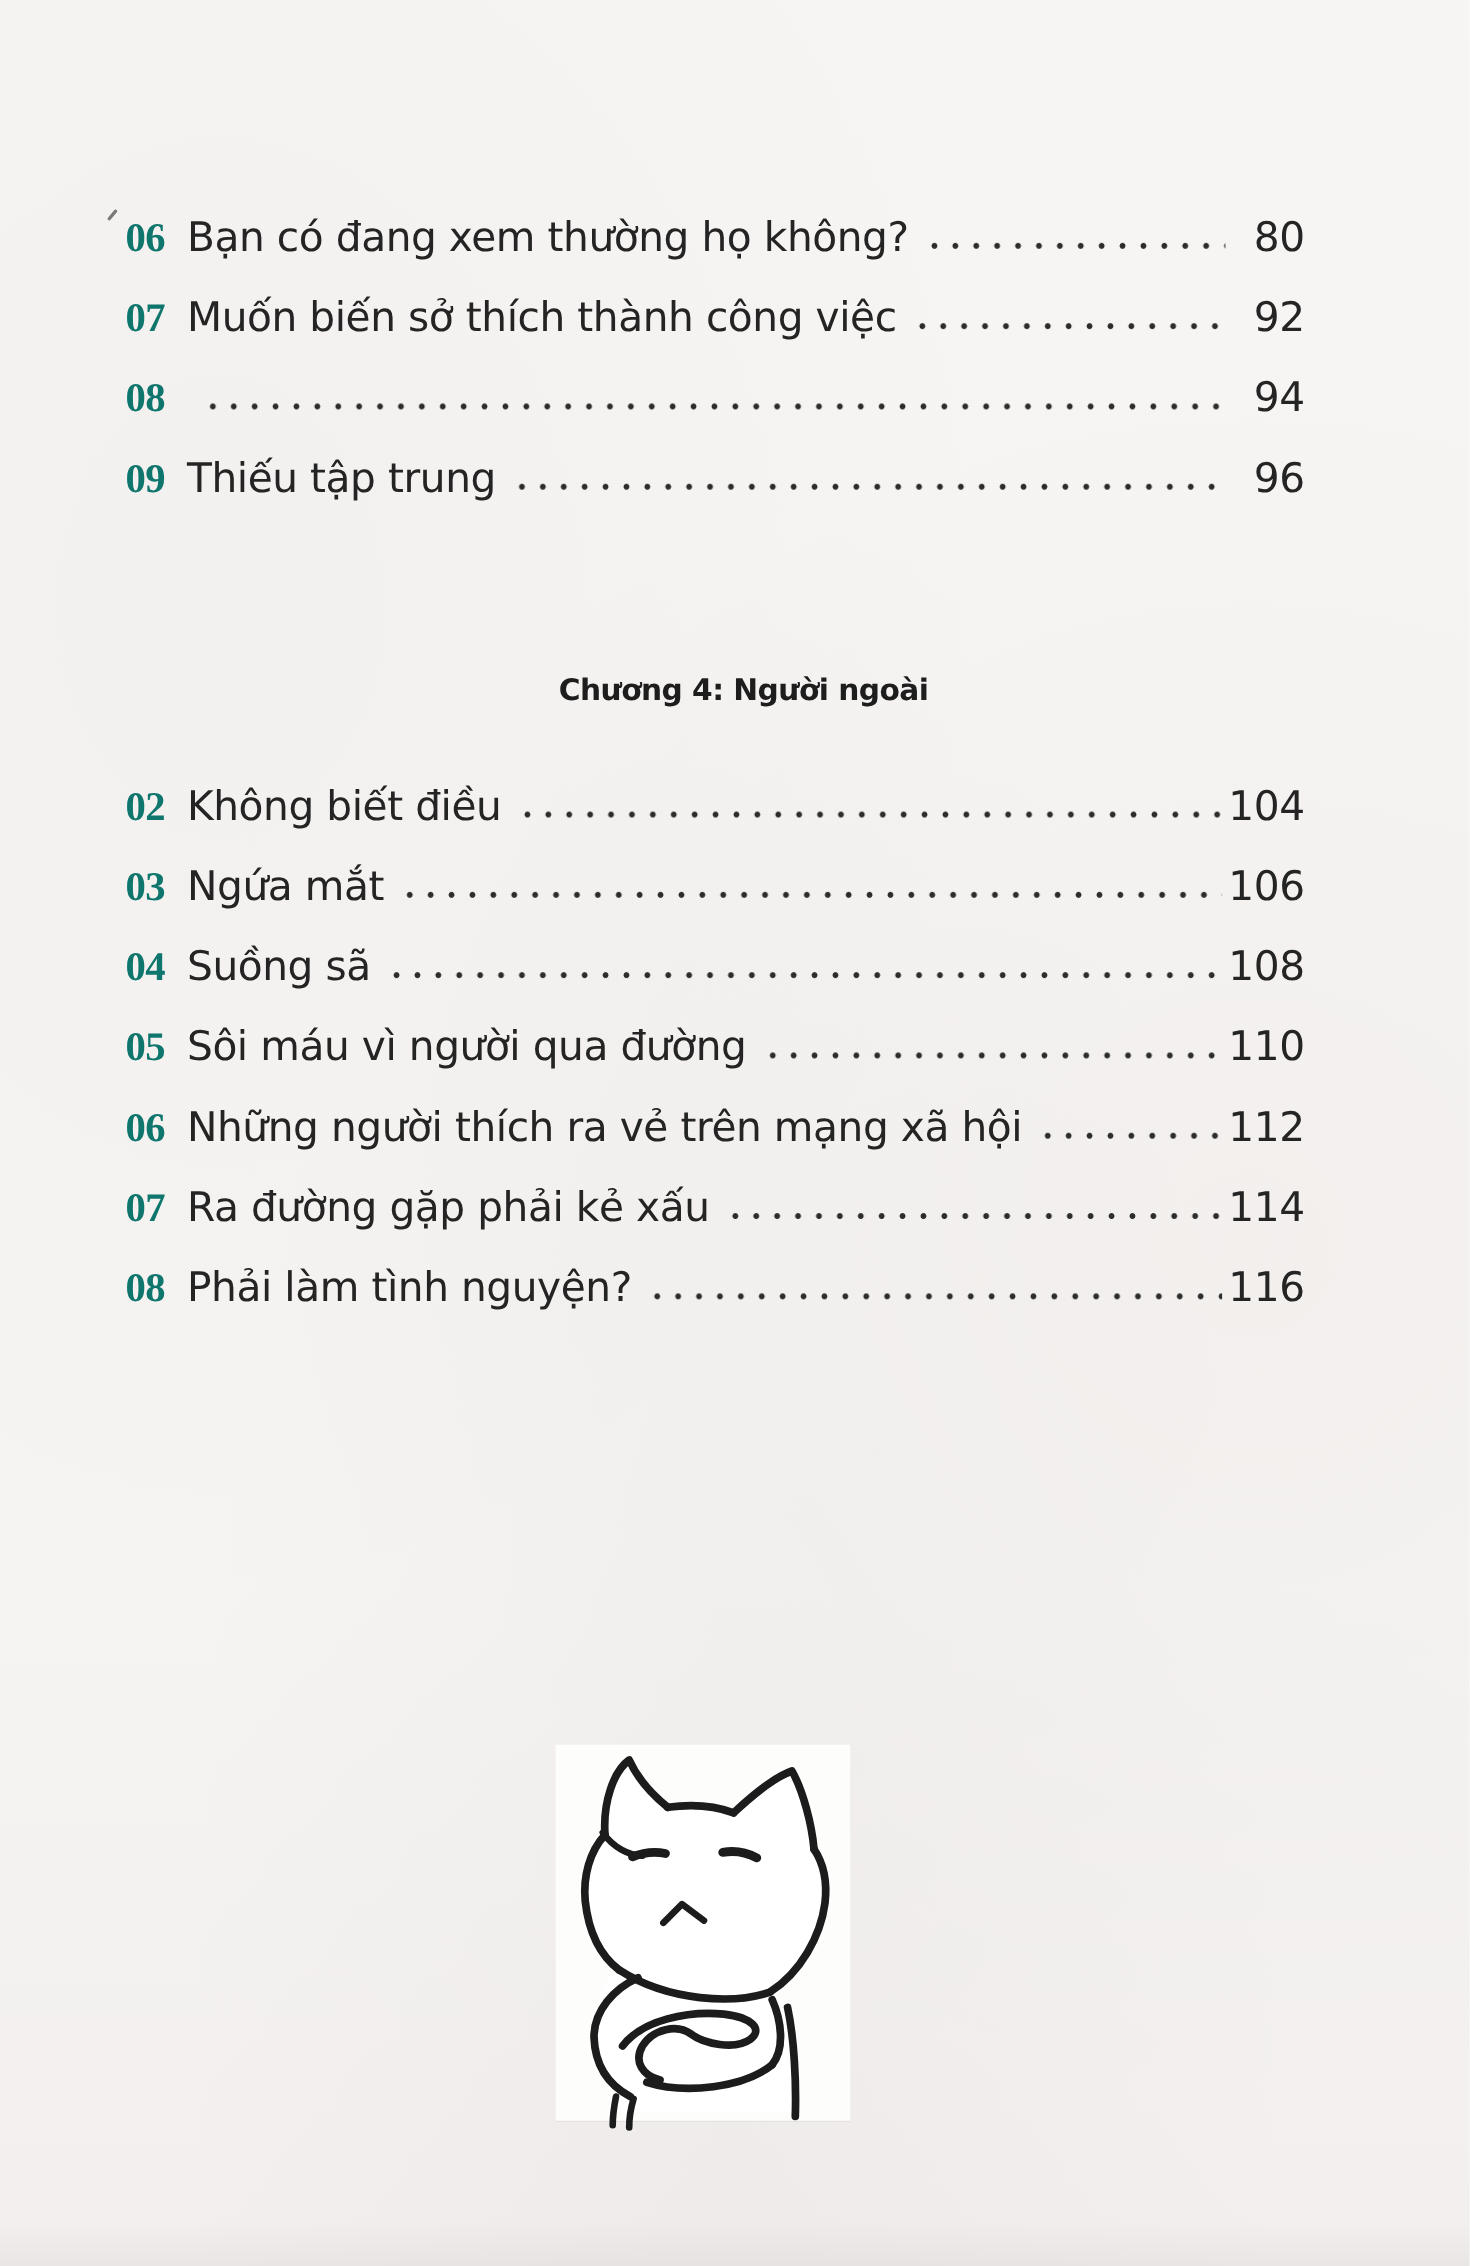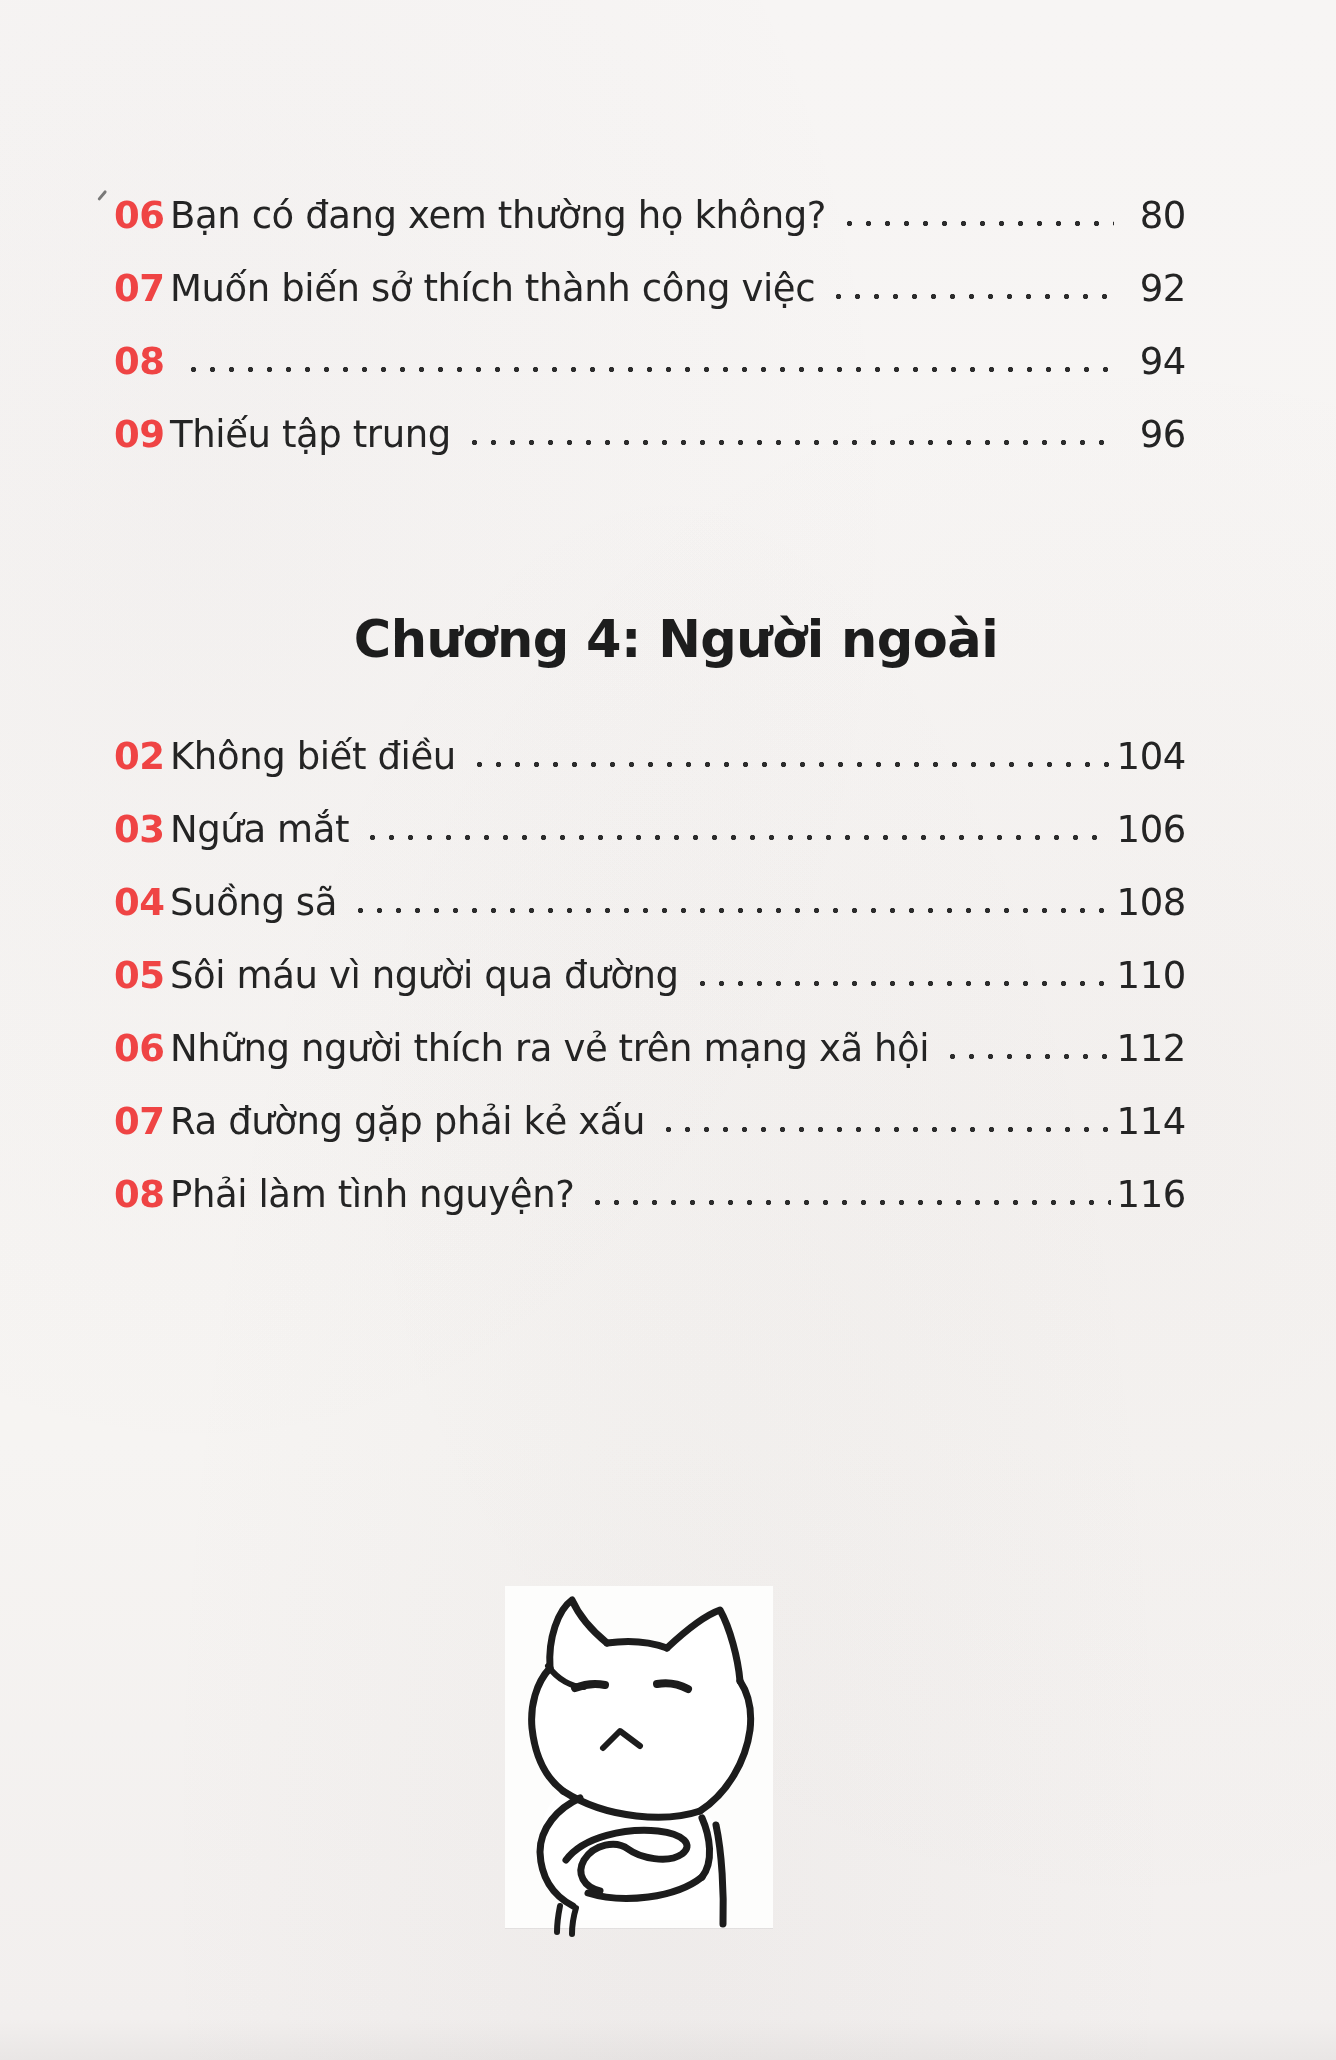--- a/index.html
+++ b/index.html
@@ -25,36 +25,36 @@
 
   .toc-list { padding: 0 150px 0 114px; }
   .toc-ch3 { margin-top: 182px; }
   .toc-ch4 { margin-top: 58px; }
 
   .toc-row {
     display: flex; align-items: baseline;
     height: 73px; padding-top: 12px; box-sizing: border-box;
     font-size: 37px; letter-spacing: -0.4px; white-space: nowrap;
   }
-  .num { font-weight: bold; min-width: 52px; margin-right: 4px; color: #ef4444; }
+  .num { font-weight: bold; min-width: 52px; margin-right: 4px; color: #0f766e; font-family: Liberation Serif, serif; }
   .title { flex-shrink: 0; }
   .leader {
     flex: 1 1 auto; min-width: 24px; display: inline-block;
     height: 9px; margin: 0 6px 0 14px;
     background-image: radial-gradient(circle, #2c2c2c 2.3px, rgba(0,0,0,0) 3px);
     background-size: 19px 9px;
     background-repeat: repeat-x;
     background-position: 0 50%;
   }
   .pagenum { min-width: 66px; text-align: right; font-size: 37px; }
 
   .chapter-heading {
     margin: 140px 0 0 16px;
     text-align: center;
-    font-size: 51px; font-weight: bold; letter-spacing: -0.5px;
+    font-size: 27px; font-weight: bold; letter-spacing: -0.5px;
     color: #1d1d1d; line-height: 1;
   }
 
   .cat-sticker {
     position: absolute; left: 505px; top: 1586px;
     width: 268px; height: 342px;
     background: #fdfdfc;
     box-shadow: 0 1px 0 rgba(0,0,0,0.05);
   }
   .cat-sticker svg { position: absolute; left: 13px; top: 2px; }

